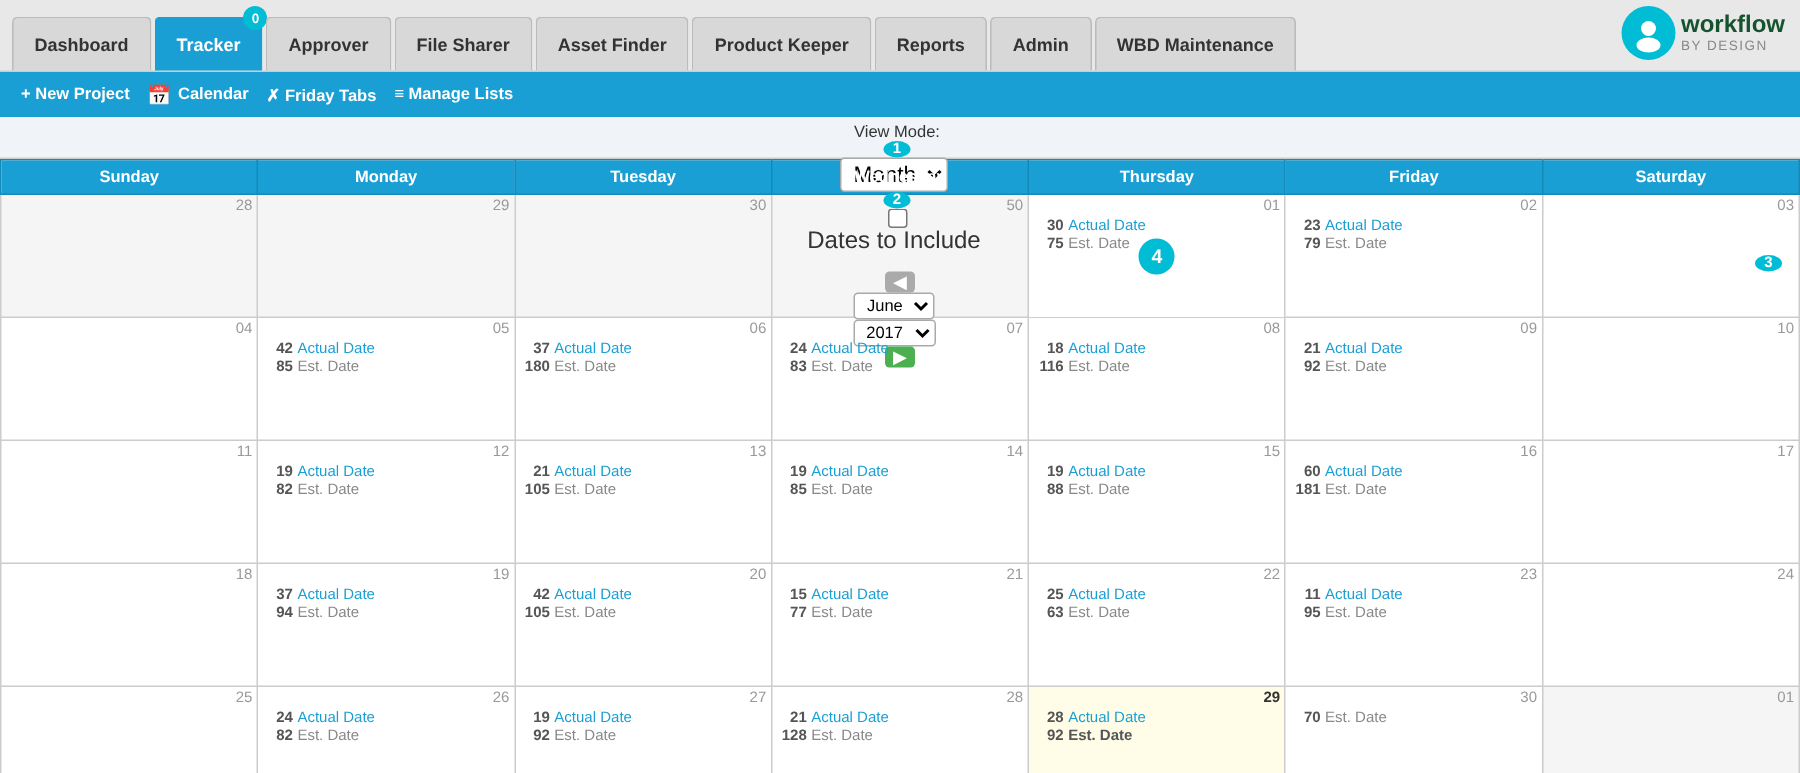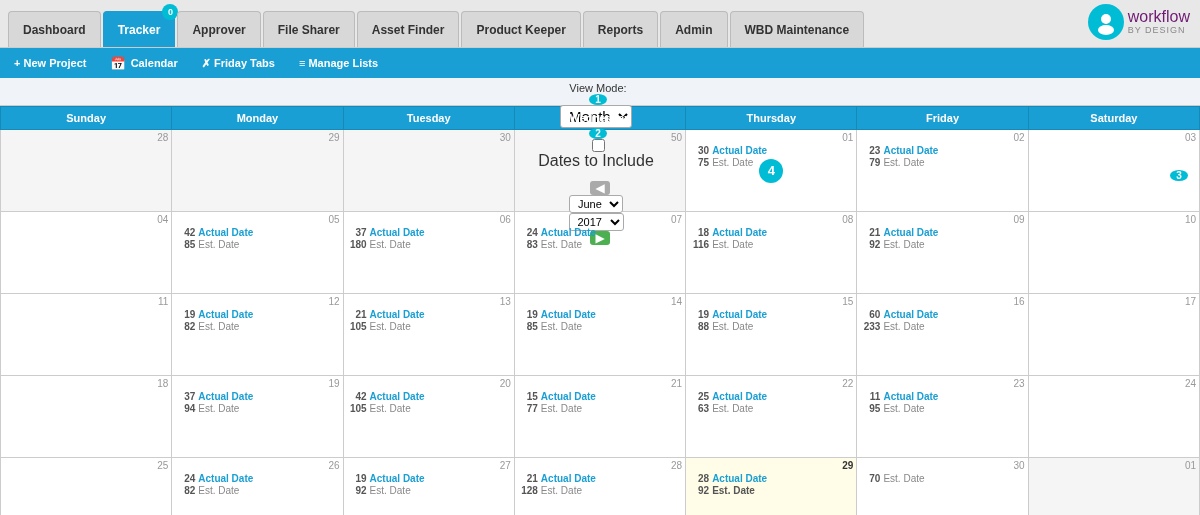--- a/index.html
+++ b/index.html
@@ -32,21 +32,21 @@
       align-items: center;
       justify-content: center;
       color: white;
       font-size: 18px;
     }
     .logo-text {
       display: flex;
       flex-direction: column;
       line-height: 1.1;
     }
-    .logo-text .workflow { font-size: 16px; font-weight: normal; color: #701a75; }
+    .logo-text .workflow { font-size: 16px; font-weight: bold; color: #14532d; }
     .logo-text .bydesign { font-size: 9px; color: #888; letter-spacing: 1px; }
 
     .nav-tabs {
       display: flex;
       gap: 0;
       align-items: flex-end;
       height: 100%;
     }
     .nav-tab {
       padding: 6px 14px;
@@ -84,21 +84,20 @@
       justify-content: center;
       font-weight: bold;
     }
 
     
     .toolbar {
       background: #1a9fd4;
       display: flex;
       align-items: center;
       padding: 4px 8px;
-      gap: 12px;
       height: 30px;
     }
     .toolbar-btn {
       display: flex;
       align-items: center;
       gap: 4px;
       color: white;
       font-size: 11px;
       font-weight: bold;
       cursor: pointer;
@@ -201,21 +200,21 @@
     .entry-count {
       font-size: 10px;
       color: #555;
       font-weight: bold;
       min-width: 20px;
       text-align: right;
     }
     .entry-label {
       font-size: 10px;
     }
-    .entry-label.actual { color: #1a9fd4; font-weight: bold; }
+    .entry-label.actual { color: #1a9fd4; font-weight: normal; }
     .entry-label.est { color: #888; }
   </style>
 </head>
 <body>
 
 <div>
 
   <div class="top-nav">
     <div class="nav-tabs">
       <div class="nav-tab">
@@ -462,21 +461,21 @@
               <span class="entry-label est">Est. Date</span>
             </div>
           </td>
           <td>
             <span class="day-num">16</span>
             <div class="entry">
               <span class="entry-count">60</span>
               <span class="entry-label actual">Actual Date</span>
             </div>
             <div class="entry">
-              <span class="entry-count">233</span>
+              <span class="entry-count">181</span>
               <span class="entry-label est">Est. Date</span>
             </div>
           </td>
           <td>
             <span class="day-num">17</span>
           </td>
         </tr>
         <tr>
           <td>
             <span class="day-num">18</span>

